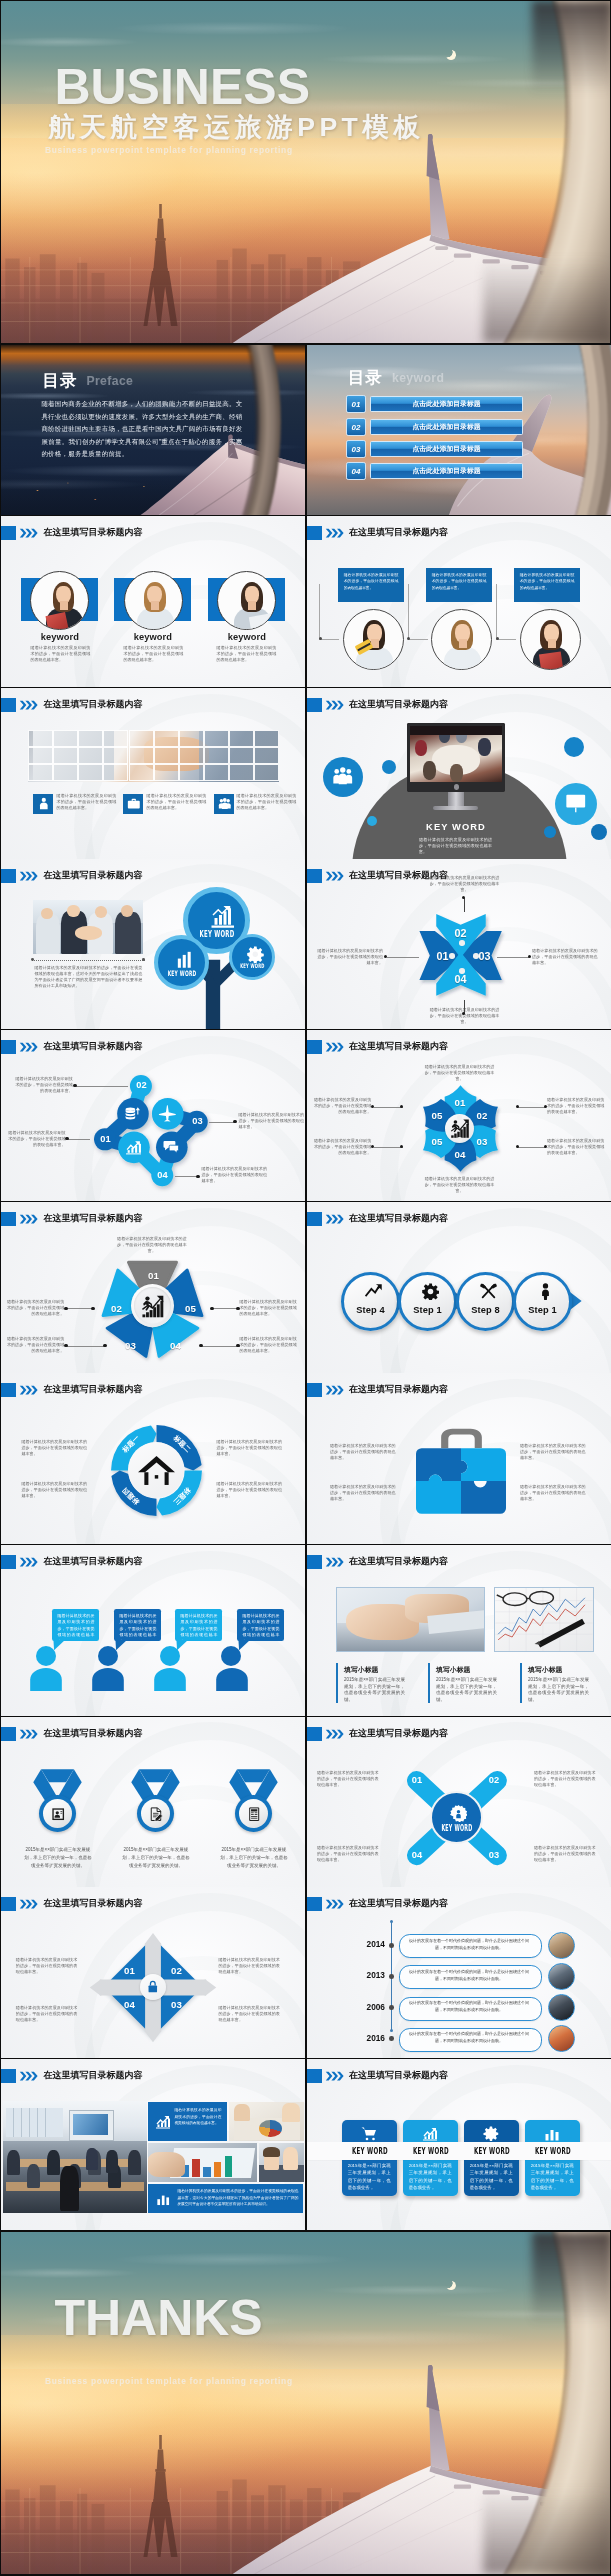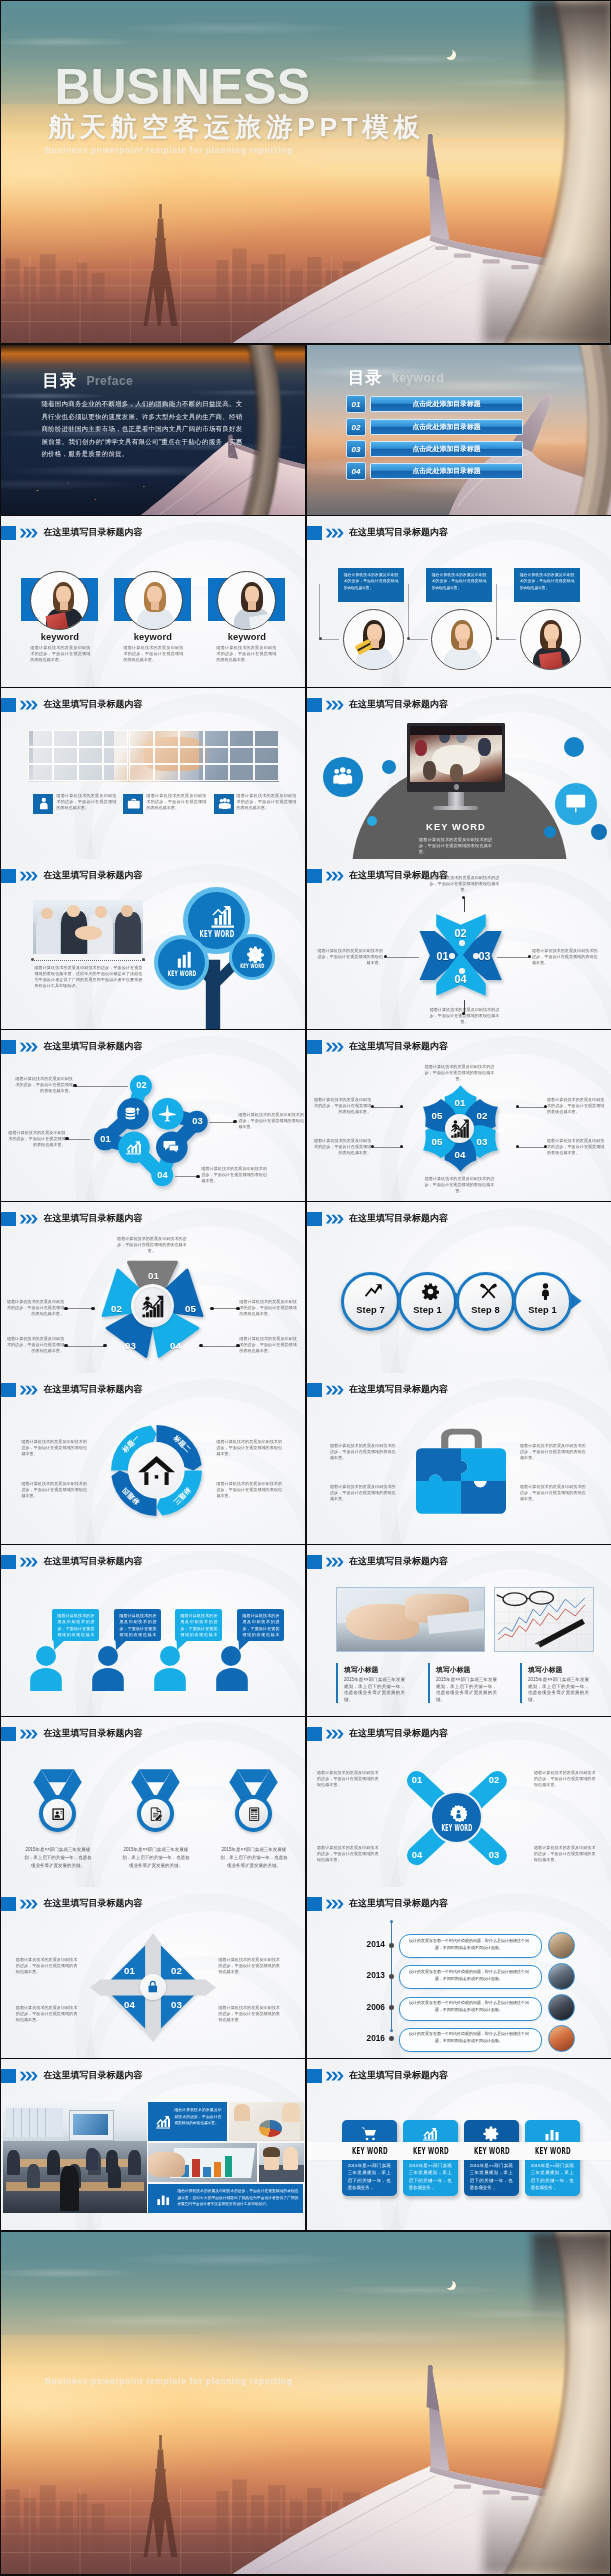--- a/index.html
+++ b/index.html
@@ -885,21 +885,21 @@
             <path d="M0 2 L26 22 L0 42 Z"></path>
           </svg>
           <svg viewBox="0 0 34 44" style="position:absolute;left:256px;top:83px;width:24.4px;height:32px;fill:#1b7ac4;">
             <path d="M0 2 L26 22 L0 42 Z"></path>
           </svg>
           <div style="position:absolute;left:34px;top:70px;width:59px;height:59px;border-radius:50%;background:linear-gradient(155deg,#ffffff 0%,#f3f4f5 46%,#dedfe2 100%);border:3.2px solid #1b7ac4;box-sizing:border-box;box-shadow:0 2.2px 4.3px rgba(0,0,0,.26);">
             <svg viewBox="0 0 32 32" style="position:absolute;left:21px;top:8px;width:17px;height:17px;fill:#111;color:#111;">
               <path d="M1 25L12 11l7 7L27 5" stroke="currentColor" stroke-width="3.6" fill="none" stroke-linecap="butt" stroke-linejoin="miter"></path>
               <path d="M20.5 2.5h11v11l-3.6-4.2-3.4 2-1.6-3 3.4-2z"></path>
             </svg>
-            <div style="position:absolute;left:0;top:30px;width:100%;text-align:center;font-size:9.3px;font-weight:bold;color:#111;letter-spacing:0.1px;">Step 7</div>
+            <div style="position:absolute;left:0;top:30px;width:100%;text-align:center;font-size:9.3px;font-weight:bold;color:#111;letter-spacing:0.1px;">Step 4</div>
           </div>
           <div style="position:absolute;left:91px;top:70px;width:59px;height:59px;border-radius:50%;background:linear-gradient(155deg,#ffffff 0%,#f3f4f5 46%,#dedfe2 100%);border:3.2px solid #1b7ac4;box-sizing:border-box;box-shadow:0 2.2px 4.3px rgba(0,0,0,.26);">
             <svg viewBox="0 0 32 32" style="position:absolute;left:21px;top:8px;width:17px;height:17px;fill:#111;color:#111;">
               <path d="M13.4 1h5.2l.7 4.4 2.9 1.2 3.6-2.6 3.7 3.7-2.6 3.6 1.2 2.9 4.4.7v5.2l-4.4.7-1.2 2.9 2.6 3.6-3.7 3.7-3.6-2.6-2.9 1.2-.7 4.4h-5.2l-.7-4.4-2.9-1.2-3.6 2.6-3.7-3.7 2.6-3.6-1.2-2.9L.4 18.6v-5.2l4.4-.7 1.2-2.9-2.6-3.6 3.7-3.7 3.6 2.6 2.9-1.2z"></path>
               <circle cx="16" cy="16" r="5.2" fill="#f2f3f5"></circle>
             </svg>
             <div style="position:absolute;left:0;top:30px;width:100%;text-align:center;font-size:9.3px;font-weight:bold;color:#111;letter-spacing:0.1px;">Step 1</div>
           </div>
           <div style="position:absolute;left:149px;top:70px;width:59px;height:59px;border-radius:50%;background:linear-gradient(155deg,#ffffff 0%,#f3f4f5 46%,#dedfe2 100%);border:3.2px solid #1b7ac4;box-sizing:border-box;box-shadow:0 2.2px 4.3px rgba(0,0,0,.26);">
             <svg viewBox="0 0 32 32" style="position:absolute;left:21px;top:8px;width:17px;height:17px;fill:#111;color:#111;">
@@ -1480,18 +1480,20 @@
     <g fill="#b8aab1" opacity=".8">
       <rect x="430" y="172" width="24" height="6" rx="2"></rect>
       <rect x="470" y="180" width="24" height="6" rx="2"></rect>
       <rect x="510" y="188" width="24" height="6" rx="2"></rect>
       <rect x="550" y="196" width="24" height="6" rx="2"></rect>
     </g>
   </svg>
   <div class="win"></div>
   <div class="wintop"></div>
   <div class="winbot"></div>
+  <div class="abs" style="left:53px;top:62px;font-size:50px;font-weight:bold;color:#edefed;
+     letter-spacing:0px;line-height:49px;text-shadow:0.7px 1.4px 2.9px rgba(90,70,60,.30);">THANKS</div>
   <div class="abs" style="left:44px;top:144px;font-size:9.3px;font-weight:bold;color:#f2eee8;
      letter-spacing:0.8px;line-height:11.5px;opacity:.80;
      transform:scaleX(.90);transform-origin:left center;">Business powerpoint template for planning reporting</div>
 </div>
 </div>
 
 
 </body></html>

